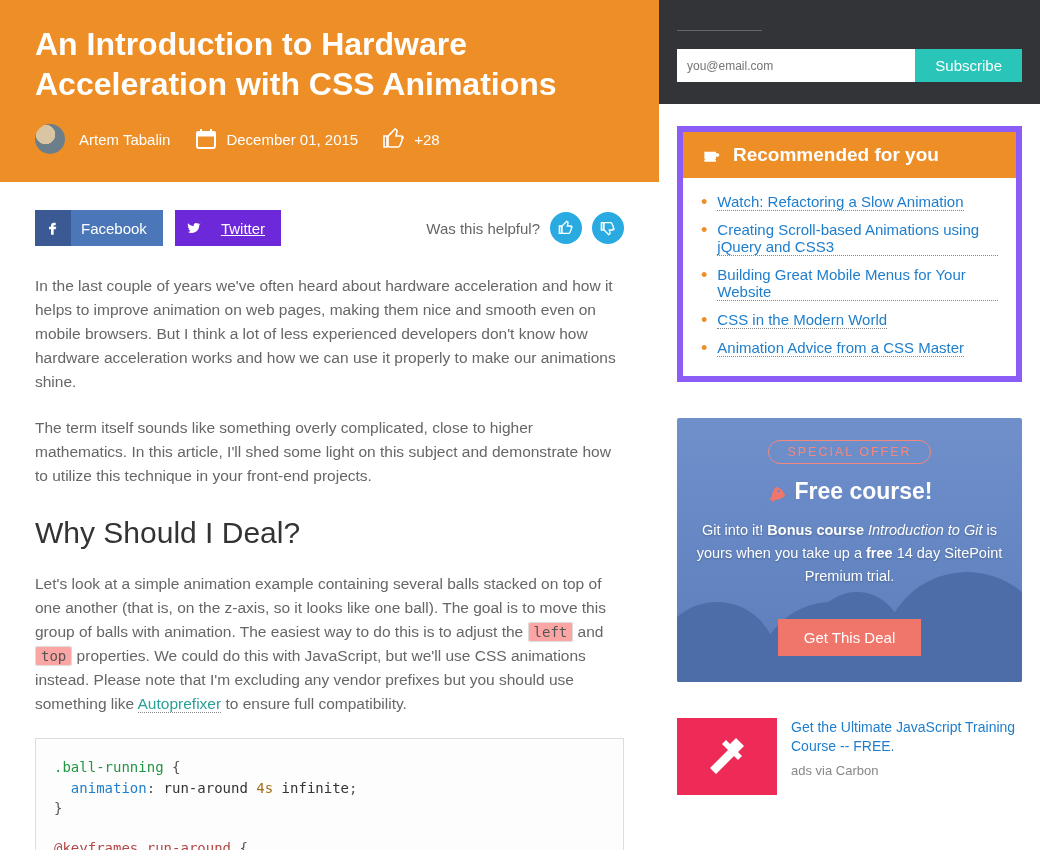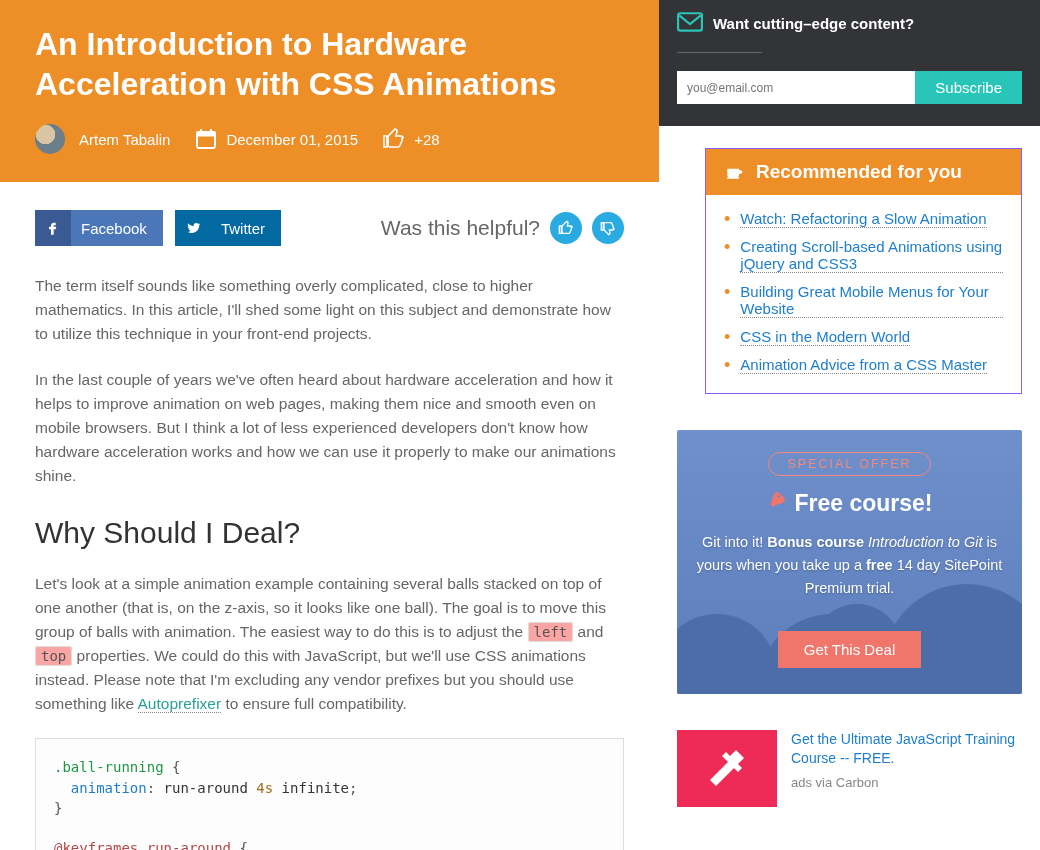--- a/index.html
+++ b/index.html
@@ -12,55 +12,55 @@
   .hero h1 { font-size: 32px; font-weight: 700; line-height: 1.25; margin-bottom: 20px; }
   .meta-row { display: flex; align-items: center; gap: 24px; font-size: 15px; }
   .avatar { width: 30px; height: 30px; border-radius: 50%; background: radial-gradient(circle at 35% 35%, #d9c4a4 35%, #6b7e8a 36%); display:inline-block; margin-right:6px; vertical-align:middle;}
   .meta-item { display: flex; align-items: center; gap: 8px; }
   .meta-icon { width: 24px; height: 24px; fill: #fff; stroke:#fff; }
 
   .article-body { padding: 28px 35px 0; color:#555; }
   .share-row { display: flex; align-items: center; margin-bottom: 28px; }
   .share-btn { display: flex; align-items: center; color:#fff; font-size:15px; height:36px; padding:0 16px 0 0; margin-right:12px; cursor:pointer; }
   .share-btn.facebook { background:#4b77b8; }
-  .share-btn.twitter  { background:#0369a1; }
+  .share-btn.twitter  { background:#6d28d9;text-decoration:underline; }
   .share-btn .icon-box { width:36px; height:36px; display:flex; align-items:center; justify-content:center; margin-right:10px; }
   .share-btn.facebook .icon-box { background:#3b5a93; }
-  .helpful { margin-left:auto; display:flex; align-items:center; gap:10px; color:#666; font-size:21px; }
+  .helpful { margin-left:auto; display:flex; align-items:center; gap:10px; color:#666; font-size:15px; }
   .thumb-btn { width:32px; height:32px; border-radius:50%; background:#29abe2; display:flex; align-items:center; justify-content:center; cursor:pointer; }
 
   .article-body p { font-size:15.5px; line-height:1.55; margin-bottom:22px; color:#666; }
   .article-body h2 { font-size:30px; color:#333; font-weight:400; margin:28px 0 22px; }
   code.inline { background:#fca5a5; border:1px solid #ddd; border-radius:3px; padding:1px 5px; font-family:Consolas,monospace; font-size:14px; color:#555; }
   a.link { color:#2aa198; text-decoration:none; border-bottom:1px dotted #888; }
 
   pre.code { border:1px solid #ddd; background:#fdfdfd; padding:18px 18px 0; font-family:Consolas,monospace; font-size:14px; line-height:1.45; overflow:hidden; white-space:pre; color:#333;}
   .tok-sel{color:#219643;} .tok-prop{color:#1e7ecd;} .tok-num{color:#a0701b;} .tok-punc{color:#555;} .tok-at{color:#b34747;} .tok-fn{color:#b34747;}
 
   .newsletter { background:#333438; color:#ddd; padding:12px 18px 22px; }
   .nl-head { display:flex; align-items:center; gap:10px; font-weight:700; font-size:15px; color:#fff; }
   .nl-hr { border:none; border-top:1px solid #666; width:85px; margin:18px 0; }
   .nl-sub { font-size:14px; line-height:1.5; margin-bottom:16px; color:#ccc; }
   .nl-form { display:flex; }
   .nl-form input { flex:1; background:#fff; border:none; padding:8px 10px; font-size:12px; color:#555; }
   .nl-form button { background:#29c5b8; color:#fff; border:none; padding:8px 20px; font-size:15px; cursor:pointer; }
 
   .sb-inner { padding:22px 18px 18px; display:flex; flex-direction:column; gap:36px; }
-  .rec-box { border:1px solid #8b5cf6; background:#fff;margin-left:28px; }
+  .rec-box { border:6px solid #8b5cf6; background:#fff; }
   .rec-head { background:#ee8e26; color:#fff; padding:12px 18px; font-size:19px; font-weight:700; display:flex; align-items:center; gap:12px; }
   .rec-list { list-style:none; padding:10px 18px 14px; }
   .rec-list li { display:flex; align-items:flex-start; gap:10px; padding:5px 0; font-size:15px; }
   .rec-list li::before { content:"•"; color:#ee8e26; font-size:18px; line-height:1; }
   .rec-list a { color:#1e7ecd; text-decoration:none; border-bottom:1px dotted #888; }
 
   .offer-box { background:linear-gradient(#6f90cb,#5b7dba); border-radius:2px; padding:22px 18px 26px; color:#fff; text-align:center; position:relative; overflow:hidden; font-size:14.5px; }
   .offer-box .clouds{position:absolute;left:0;right:0;bottom:-30px;height:110px;}
   .offer-box .clouds span{position:absolute;background:#4d6da8;border-radius:50%;}
   .offer-badge { display:inline-block; border:1px solid #f3887c; color:#f3887c; border-radius:999px; padding:4px 18px; font-size:12.5px; letter-spacing:2px; margin-bottom:14px; position:relative;}
-  .offer-title { font-size:23px; font-weight:700; margin-bottom:14px; display:flex; align-items:flex-start; justify-content:center; gap:8px; position:relative;}
+  .offer-title { font-size:23px; font-weight:700; margin-bottom:14px; display:flex; align-items:flex-end; justify-content:center; gap:8px; position:relative;}
   .offer-text { line-height:1.6; margin-bottom:30px; text-shadow:0 1px 2px rgba(0,0,0,.25); position:relative;}
   .offer-btn { background:#f0766b; color:#fff; border:none; padding:10px 26px; font-size:15px; cursor:pointer; position:relative;}
 
   .ad-row { display:flex; gap:14px; }
   .ad-img { width:100px; height:77px; background:#ee2a57; display:flex; align-items:center; justify-content:center; flex-shrink:0;}
   .ad-text a { color:#1e7ecd; font-size:14px; text-decoration:none; display:block; line-height:1.4;}
   .ad-via { color:#888; font-size:13px; margin-top:6px; }
 </style>
 </head>
 <body>
@@ -119,22 +119,22 @@
               </svg>
             </div>
           <div class="thumb-btn">
               <svg width="16" height="16" viewBox="0 0 24 24" style="transform:scaleY(-1)">
                 <path fill="none" stroke="#fff" stroke-width="2" d="M2 20h3V9H2v11zm19-9c0-1.1-.9-2-2-2h-5l1-4.5V4c0-.4-.2-.8-.4-1.1L13 2 6.6 8.6C6.2 8.9 6 9.4 6 10v8c0 1.1.9 2 2 2h8c.8 0 1.5-.5 1.8-1.2l2.1-5c.1-.3.1-.5.1-.8v-2z"></path>
               </svg>
             </div>
         </div>
       </div>
 
+      <p>In the last couple of years we've often heard about hardware acceleration and how it helps to improve animation on web pages, making them nice and smooth even on mobile browsers. But I think a lot of less experienced developers don't know how hardware acceleration works and how we can use it properly to make our animations shine.</p>
       <p>The term itself sounds like something overly complicated, close to higher mathematics. In this article, I'll shed some light on this subject and demonstrate how to utilize this technique in your front-end projects.</p>
-      <p>In the last couple of years we've often heard about hardware acceleration and how it helps to improve animation on web pages, making them nice and smooth even on mobile browsers. But I think a lot of less experienced developers don't know how hardware acceleration works and how we can use it properly to make our animations shine.</p>
 
       <h2>Why Should I Deal?</h2>
 
       <p>
         <span>Let's look at a simple animation example containing several balls stacked on top of one another (that is, on the z-axis, so it looks like one ball). The goal is to move this group of balls with animation. The easiest way to do this is to adjust the </span><code class="inline">left</code><span> and </span><code class="inline">top</code><span> properties. We could do this with JavaScript, but we'll use CSS animations instead. Please note that I'm excluding any vendor prefixes but you should use something like </span><a href="#" class="link">Autoprefixer</a><span> to ensure full compatibility.</span>
       </p>
 
       <pre class="code"><span class="tok-sel">.ball-running</span> <span class="tok-punc">{</span>
   <span class="tok-prop">animation</span><span class="tok-punc">:</span> run-around <span class="tok-num">4s</span> infinite<span class="tok-punc">;</span>
 <span class="tok-punc">}</span>
@@ -142,27 +142,20 @@
 <span class="tok-at">@keyframes</span> <span class="tok-fn">run-around</span> <span class="tok-punc">{</span>
    
      
      
 </pre>
     </div>
   </div>
 
   <aside class="sidebar">
     <div class="newsletter">
-      <div class="nl-head">
-        <svg width="26" height="22" viewBox="0 0 24 20">
-            <rect x="1" y="1" width="22" height="16" rx="2" fill="none" stroke="#29c5b8" stroke-width="2"></rect>
-            <path d="M2 3l10 8 10-8" fill="none" stroke="#29c5b8" stroke-width="2"></path>
-          </svg>
-        <span>Want cutting–edge content?</span>
-      </div>
       <hr class="nl-hr">
       <div class="nl-form">
         <input type="text" placeholder="you@email.com" style="">
         <button>Subscribe</button>
              </div>
     </div>
 
     <div class="sb-inner">
       <div class="rec-box">
         <div class="rec-head">

